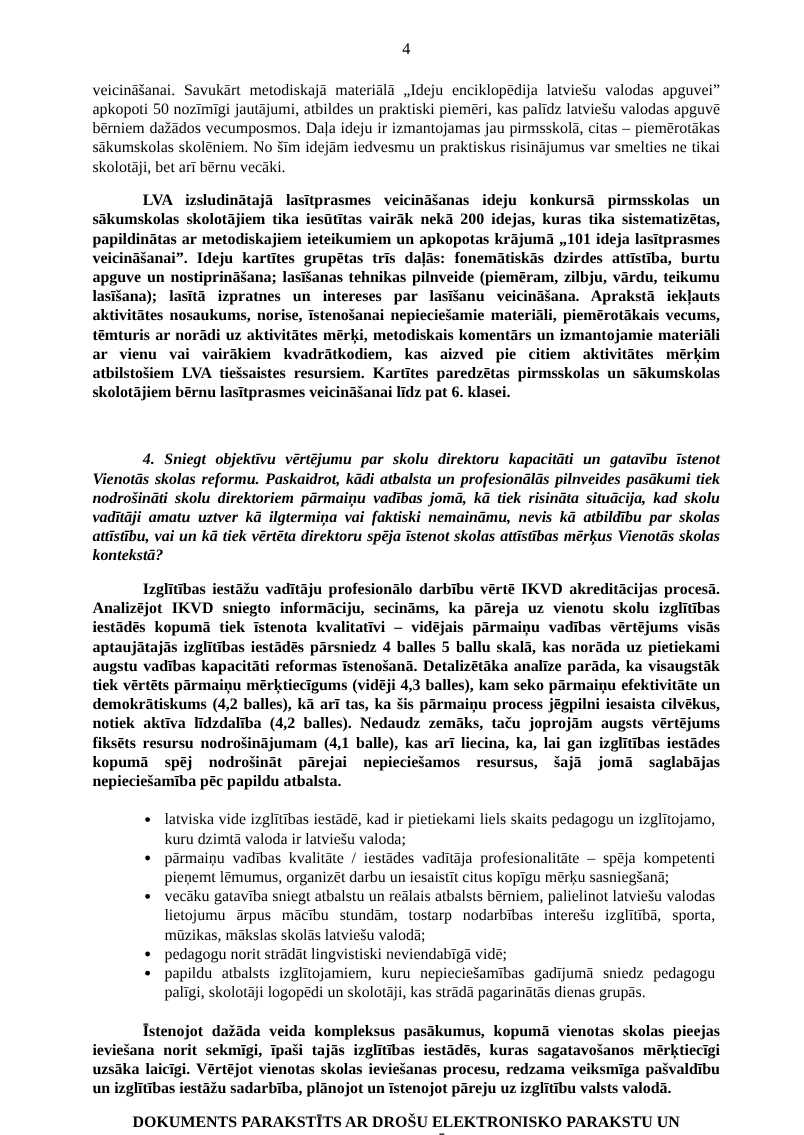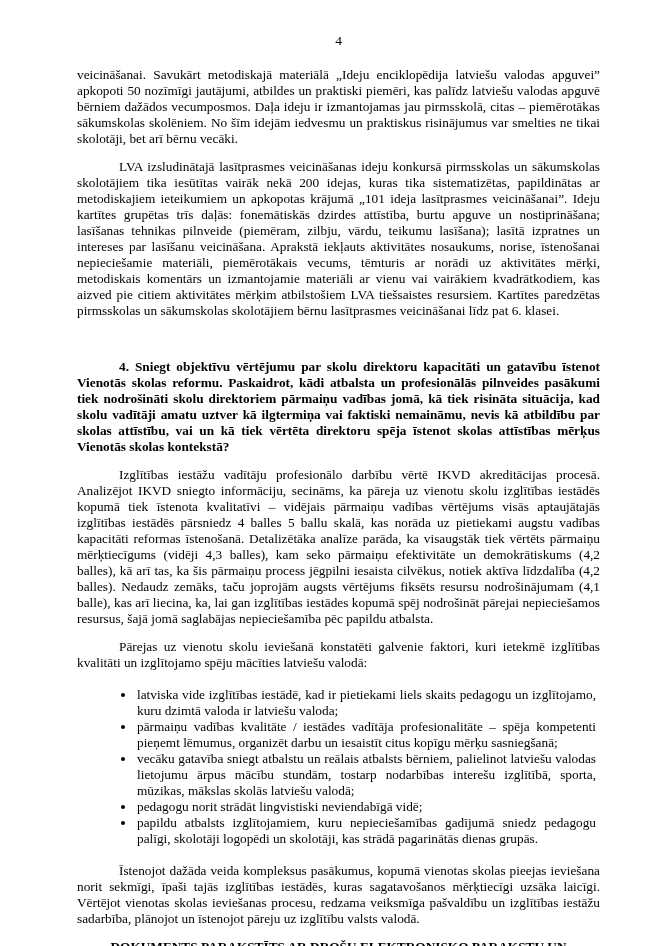--- a/index.html
+++ b/index.html
@@ -21,22 +21,22 @@
     font-size: 13.5px;
     line-height: 16px;
     margin-bottom: 18px;
   }
   .doc-body p {
     margin: 12px;
     font-size: 13.3px;
     line-height: 16px;
     text-align: justify;
   }
-  .doc-body p.indent { text-indent: 42px; }
-  .doc-body p.bold { font-weight: bold; }
+  .doc-body p.indent { text-indent: 42px; font-weight: bold; }
+  .doc-body p.bold { font-weight: bold; font-style: italic; }
   .doc-body .spacer { height: 16px; }
   .doc-body ul {
     margin: 16px;
     padding: 0 0 0 55px;
     list-style: disc outside;
   }
   .doc-body ul li {
     font-size: 13.3px;
     line-height: 16px;
     text-align: justify;
@@ -54,21 +54,20 @@
 <body>
 
 <div class="page">
   <div class="page-number">4</div>
   <div class="doc-body">
       <p class="">veicināšanai. Savukārt metodiskajā materiālā „Ideju enciklopēdija latviešu valodas apguvei” apkopoti 50 nozīmīgi jautājumi, atbildes un praktiski piemēri, kas palīdz latviešu valodas apguvē bērniem dažādos vecumposmos. Daļa ideju ir izmantojamas jau pirmsskolā, citas – piemērotākas sākumskolas skolēniem. No šīm idejām iedvesmu un praktiskus risinājumus var smelties ne tikai skolotāji, bet arī bērnu vecāki.</p>
       <p class="indent">LVA izsludinātajā lasītprasmes veicināšanas ideju konkursā pirmsskolas un sākumskolas skolotājiem tika iesūtītas vairāk nekā 200 idejas, kuras tika sistematizētas, papildinātas ar metodiskajiem ieteikumiem un apkopotas krājumā „101 ideja lasītprasmes veicināšanai”. Ideju kartītes grupētas trīs daļās: fonemātiskās dzirdes attīstība, burtu apguve un nostiprināšana; lasīšanas tehnikas pilnveide (piemēram, zilbju, vārdu, teikumu lasīšana); lasītā izpratnes un intereses par lasīšanu veicināšana. Aprakstā iekļauts aktivitātes nosaukums, norise, īstenošanai nepieciešamie materiāli, piemērotākais vecums, tēmturis ar norādi uz aktivitātes mērķi, metodiskais komentārs un izmantojamie materiāli ar vienu vai vairākiem kvadrātkodiem, kas aizved pie citiem aktivitātes mērķim atbilstošiem LVA tiešsaistes resursiem. Kartītes paredzētas pirmsskolas un sākumskolas skolotājiem bērnu lasītprasmes veicināšanai līdz pat 6. klasei.</p>
       <div class="spacer"></div>
       <p class="indent bold">4. Sniegt objektīvu vērtējumu par skolu direktoru kapacitāti un gatavību īstenot Vienotās skolas reformu. Paskaidrot, kādi atbalsta un profesionālās pilnveides pasākumi tiek nodrošināti skolu direktoriem pārmaiņu vadības jomā, kā tiek risināta situācija, kad skolu vadītāji amatu uztver kā ilgtermiņa vai faktiski nemaināmu, nevis kā atbildību par skolas attīstību, vai un kā tiek vērtēta direktoru spēja īstenot skolas attīstības mērķus Vienotās skolas kontekstā?</p>
       <p class="indent">Izglītības iestāžu vadītāju profesionālo darbību vērtē IKVD akreditācijas procesā. Analizējot IKVD sniegto informāciju, secināms, ka pāreja uz vienotu skolu izglītības iestādēs kopumā tiek īstenota kvalitatīvi – vidējais pārmaiņu vadības vērtējums visās aptaujātajās izglītības iestādēs pārsniedz 4 balles 5 ballu skalā, kas norāda uz pietiekami augstu vadības kapacitāti reformas īstenošanā. Detalizētāka analīze parāda, ka visaugstāk tiek vērtēts pārmaiņu mērķtiecīgums (vidēji 4,3 balles), kam seko pārmaiņu efektivitāte un demokrātiskums (4,2 balles), kā arī tas, ka šis pārmaiņu process jēgpilni iesaista cilvēkus, notiek aktīva līdzdalība (4,2 balles). Nedaudz zemāks, taču joprojām augsts vērtējums fiksēts resursu nodrošinājumam (4,1 balle), kas arī liecina, ka, lai gan izglītības iestādes kopumā spēj nodrošināt pārejai nepieciešamos resursus, šajā jomā saglabājas nepieciešamība pēc papildu atbalsta.</p>
-      <p class="indent">Pārejas uz vienotu skolu ieviešanā konstatēti galvenie faktori, kuri ietekmē izglītības kvalitāti un izglītojamo spēju mācīties latviešu valodā:</p>
       <ul>
         <li>latviska vide izglītības iestādē, kad ir pietiekami liels skaits pedagogu un izglītojamo, kuru dzimtā valoda ir latviešu valoda;</li>
         <li>pārmaiņu vadības kvalitāte / iestādes vadītāja profesionalitāte – spēja kompetenti pieņemt lēmumus, organizēt darbu un iesaistīt citus kopīgu mērķu sasniegšanā;</li>
         <li>vecāku gatavība sniegt atbalstu un reālais atbalsts bērniem, palielinot latviešu valodas lietojumu ārpus mācību stundām, tostarp nodarbības interešu izglītībā, sporta, mūzikas, mākslas skolās latviešu valodā;</li>
         <li>pedagogu norit strādāt lingvistiski neviendabīgā vidē;</li>
         <li>papildu atbalsts izglītojamiem, kuru nepieciešamības gadījumā sniedz pedagogu palīgi, skolotāji logopēdi un skolotāji, kas strādā pagarinātās dienas grupās.</li>
       </ul>
       <p class="indent">Īstenojot dažāda veida kompleksus pasākumus, kopumā vienotas skolas pieejas ieviešana norit sekmīgi, īpaši tajās izglītības iestādēs, kuras sagatavošanos mērķtiecīgi uzsāka laicīgi. Vērtējot vienotas skolas ieviešanas procesu, redzama veiksmīga pašvaldību un izglītības iestāžu sadarbība, plānojot un īstenojot pāreju uz izglītību valsts valodā.</p>
     </div>
   <div class="doc-footer">

